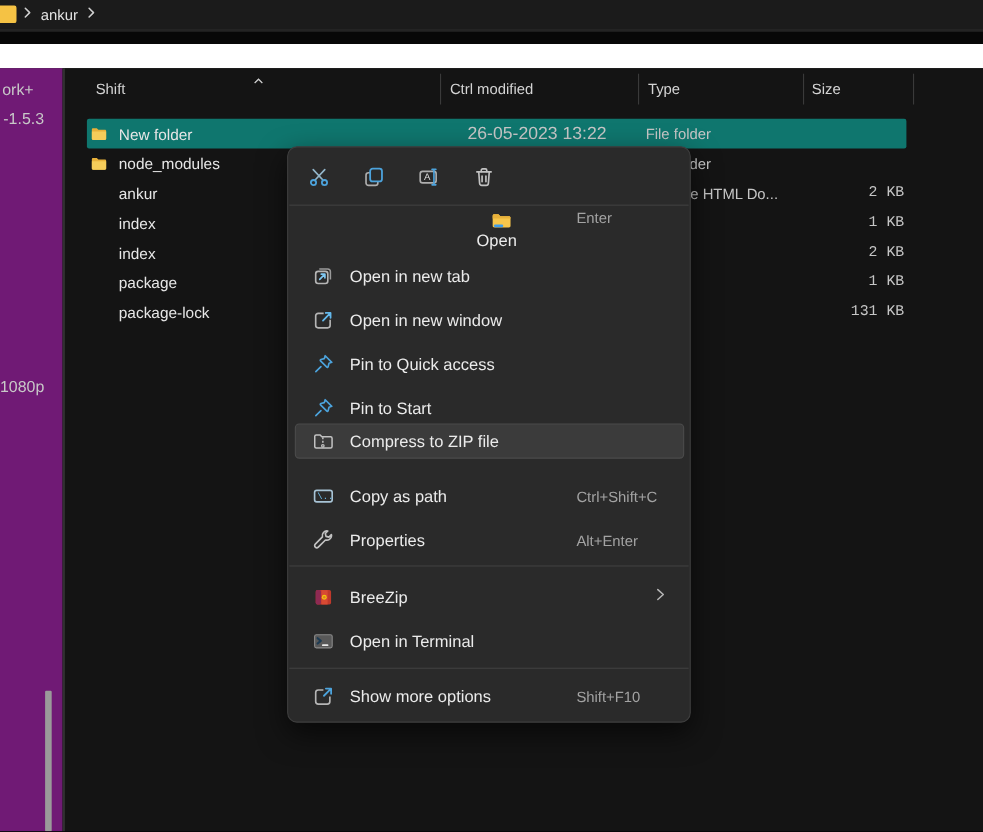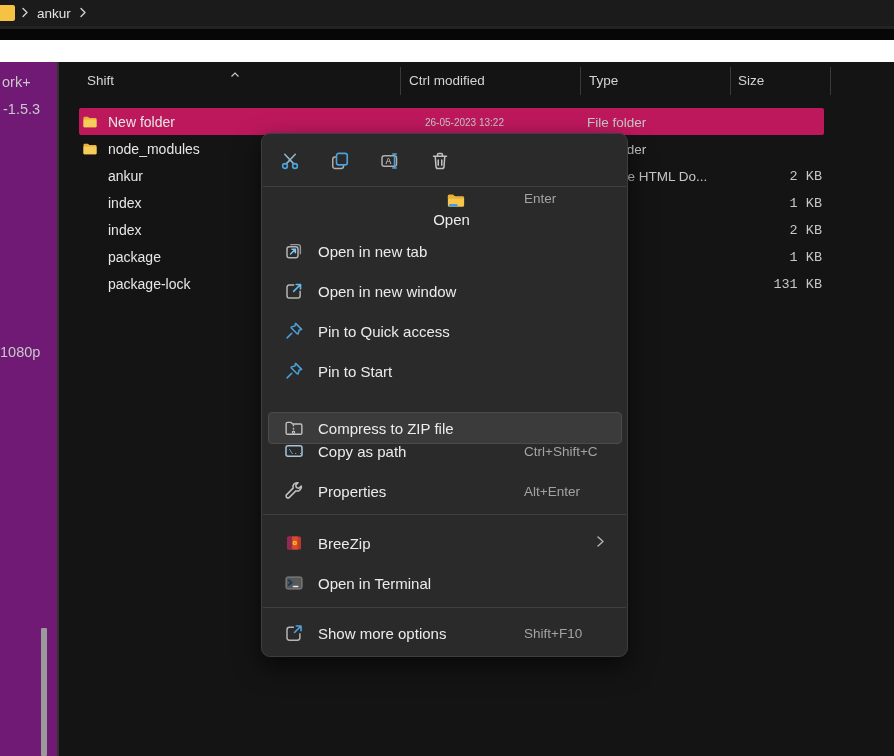--- a/index.html
+++ b/index.html
@@ -22,25 +22,25 @@
   .strip-frag{position:absolute;color:#c8c8c8;font-size:14.5px;white-space:nowrap;}
   .strip-scroll{position:absolute;left:41px;top:566px;width:6px;height:128px;background:#9a9a9a;border-radius:1px;}
   
   .pane{position:absolute;left:57px;top:62px;width:837px;height:694px;background:#141414;border-left:2px solid #313131;box-sizing:border-box;}
   .hdr{position:absolute;left:0;top:0;width:835px;height:40px;}
   .hdr-label{position:absolute;top:11px;color:#d4d4d4;font-size:13.5px;}
   .hdr-sep{position:absolute;top:5px;width:1px;height:28px;background:#3a3a3a;}
   .sort-chev{position:absolute;left:171px;top:2px;}
   
   .row{position:absolute;left:20px;width:745px;height:27px;border-radius:2px;}
-  .row.sel{background:#be185d;}
+  .row.sel{background:#0f766e;}
   .cell{position:absolute;top:50%;transform:translateY(-50%);white-space:nowrap;}
   .c-icon{left:3px;width:16px;height:16px;}
   .c-name{left:29px;color:#e6e6e6;font-size:14px;}
-  .c-date{left:346px;color:#c6c6c6;font-size:10px;}
+  .c-date{left:346px;color:#c6c6c6;font-size:16px;}
   .c-type{left:508px;color:#c6c6c6;font-size:13.5px;}
   .c-size{right:2px;color:#c6c6c6;font-size:13.5px;text-align:right;font-family:Liberation Mono, monospace;}
   .icon-chrome{width:16px;height:16px;border-radius:50%;position:relative;
     background:conic-gradient(from -30deg,#ea4335 0 120deg,#34a853 0 240deg,#fbbc05 0 360deg);}
   .icon-chrome::before{content:"";position:absolute;inset:3.2px;border-radius:50%;background:#f4f4f4;}
   .icon-chrome::after{content:"";position:absolute;inset:4.8px;border-radius:50%;background:#1a73e8;}
   .icon-script{width:15px;height:15px;border-radius:2px;margin-top:1px;
     background:
       radial-gradient(circle at 28% 68%, #86b64a 0 2.6px, transparent 2.9px),
       radial-gradient(circle at 55% 32%, #e8a43b 0 2.4px, transparent 2.7px),
@@ -252,21 +252,21 @@
     <div class="mitem" style="top:217px;">
       <span class="mi">
         <svg width="20" height="20" viewBox="0 0 16 16" fill="none" stroke="#4ca3dc" stroke-width="1.2" stroke-linejoin="round" stroke-linecap="round">
             <path d="M9.3 1.9l4.8 4.8-2 .7-.7 2.6c-.1.4-.6.5-.9.2L5.9 5.6c-.3-.3-.2-.8.2-.9l2.6-.7z"></path>
             <path d="M6.2 9.8l-3.7 3.7"></path>
           </svg>
       </span>
       <span class="ml">Pin to Start</span>
     </div>
 
-    <div class="mitem hl" style="top:278px;">
+    <div class="mitem hl" style="top:251px;">
       <span class="mi">
         <svg width="20" height="20" viewBox="0 0 16 16" fill="none" stroke="#c2c2c2" stroke-width="1.1">
             <path d="M1.7 4.6c0-.6.5-1.1 1.1-1.1h2.8l1.3 1.3h6.3c.6 0 1.1.5 1.1 1.1v6c0 .6-.5 1.1-1.1 1.1H2.8c-.6 0-1.1-.5-1.1-1.1z"></path>
             <path d="M7.6 5.2v5.2" stroke-dasharray="1.4 1.2"></path>
             <circle cx="7.6" cy="11.4" r=".9" stroke-width=".9"></circle>
           </svg>
       </span>
       <span class="ml">Compress to ZIP file</span>
     </div>
 

